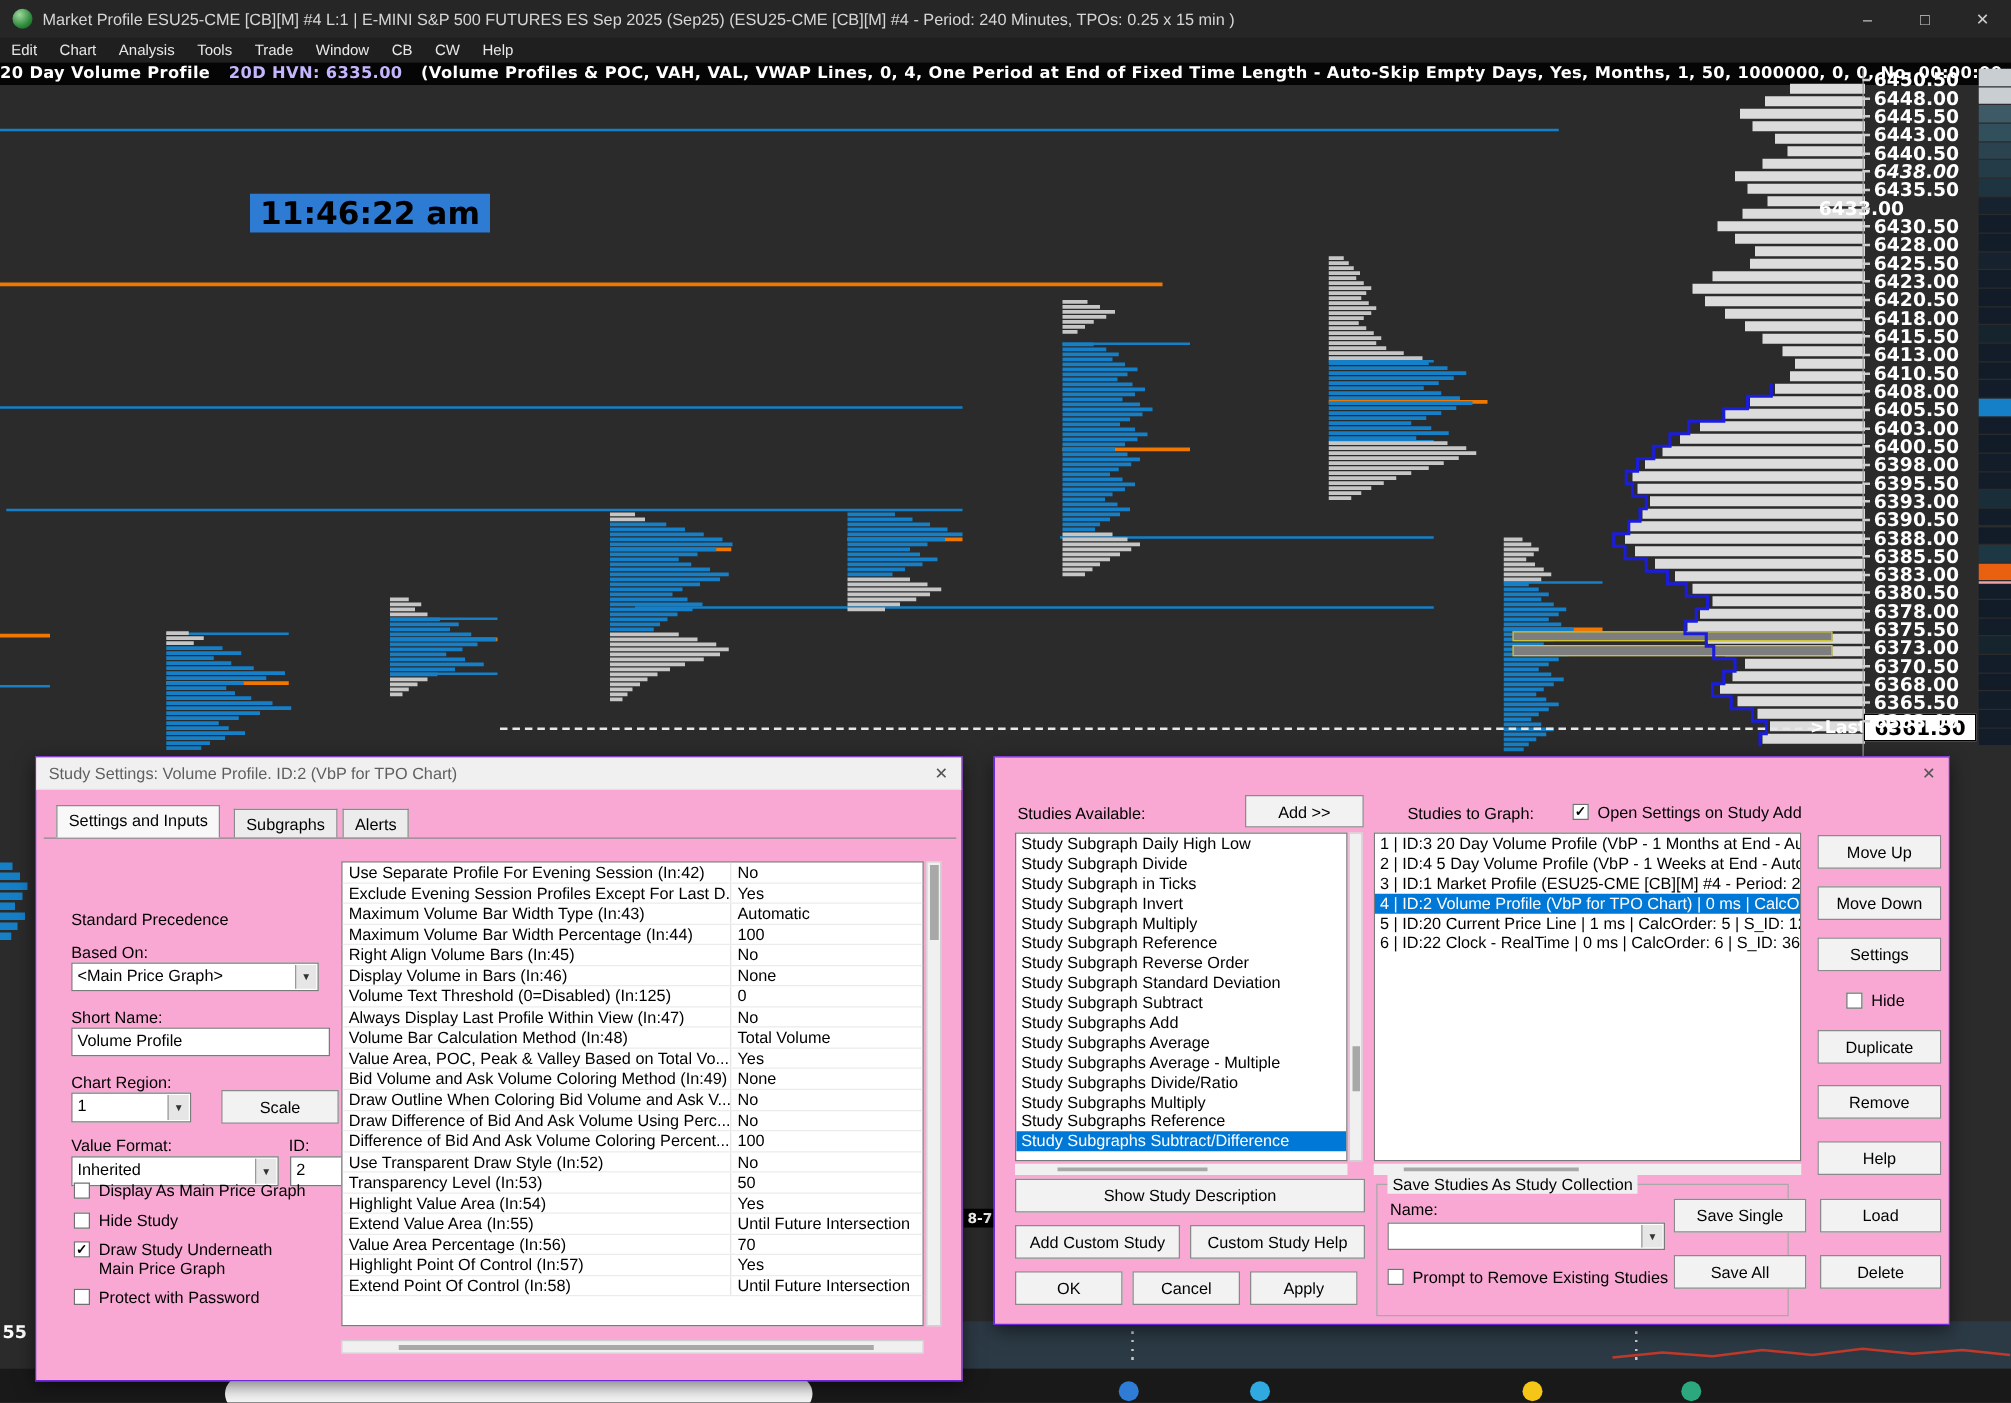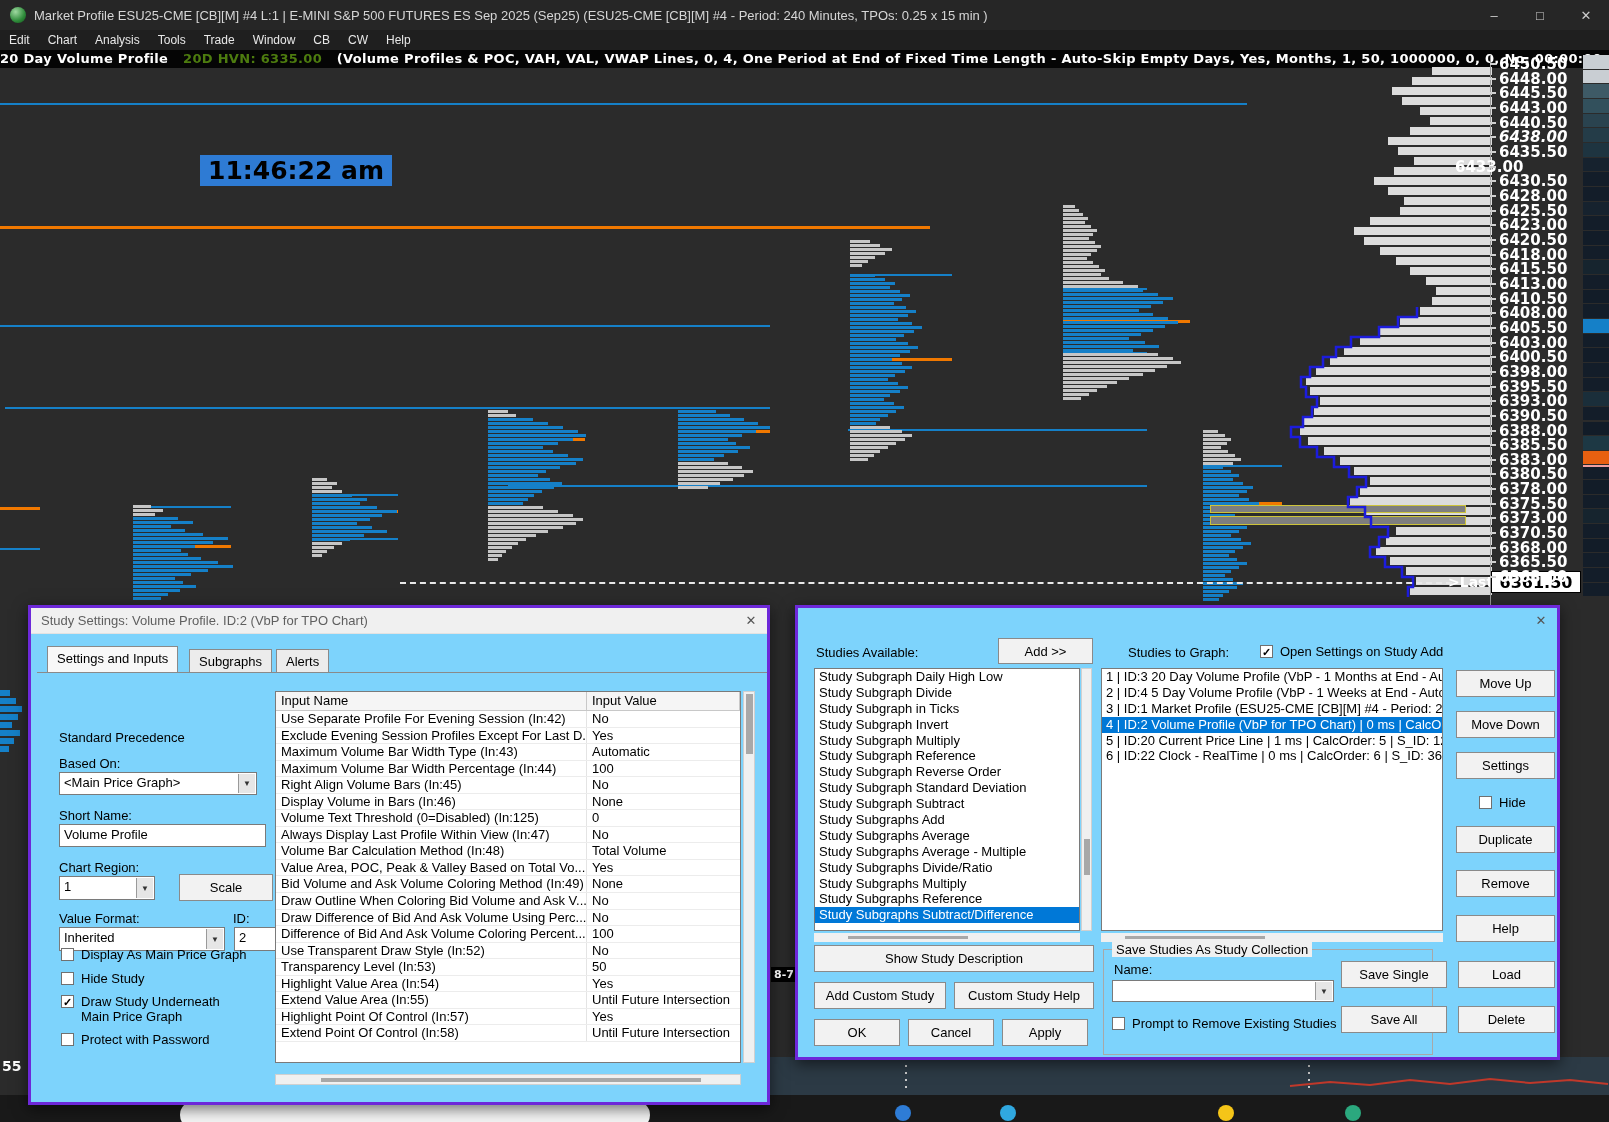--- a/index.html
+++ b/index.html
@@ -16,21 +16,21 @@
   .win-controls span { width:46px; height:30px; display:flex; align-items:center; justify-content:center;
     color:#cccccc; font-size:13px; }
   .menubar { position:absolute; left:0; top:30px; width:100%; height:20px; background:#1f1f1f;
     display:flex; align-items:center; }
   .menu-item { color:#e8e8e8; font-size:12px; padding:0 9px; height:20px; line-height:20px; }
 
   
   .chart-header { position:absolute; left:0; top:50px; width:100%; height:18px; background:#050505;
     color:#ffffff; font-weight:bold; font-size:13px; font-family:"DejaVu Sans", sans-serif;
     white-space:nowrap; overflow:hidden; line-height:18px; letter-spacing:0.3px; }
-  .chart-header .hvn { color:#4d7c0f; margin:0 10px; }
+  .chart-header .hvn { color:#c4b5fd; margin:0 10px; }
   #chart-area { position:absolute; left:0; top:68px; width:1490px; height:1027px; background:#2b2b2b; }
   #clock { position:absolute; font-family:"DejaVu Sans", sans-serif; font-weight:bold;
     font-size:25px; color:#000; padding:1px 8px; }
   .dashed-last { position:absolute; border-top:2px dashed #e8e8e8; height:0; }
   .last-label { position:absolute; color:#fff; font-weight:bold; font-size:14px;
     font-family:"DejaVu Sans", sans-serif; }
   .last-box { position:absolute; background:#ffffff; color:#000; font-weight:bold; font-size:16px;
     font-family:"DejaVu Sans", sans-serif; text-align:center; line-height:21px; border:1px solid #000; }
   #price-axis-line { position:absolute; left:1490px; top:55px; width:1px; height:550px; background:#999; }
   .price-label { position:absolute; color:#ffffff; font-family:"DejaVu Sans", sans-serif;
@@ -42,21 +42,21 @@
   .left-partial { position:absolute; color:#fff; font-weight:bold; font-size:14px;
     font-family:"DejaVu Sans", sans-serif; }
   #sub-chart { position:absolute; left:660px; top:1057px; width:949px; height:38px; background:#2c3a45; }
   .dotcol { position:absolute; width:2px; height:24px;
     background:repeating-linear-gradient(to bottom,#c9c9c9 0 2px, transparent 2px 7px); }
   #taskbar { position:absolute; left:0; top:1095px; width:1609px; height:27px; background:#191919; }
   .tb-pill { position:absolute; left:180px; top:6px; width:470px; height:28px; background:#f5f5f5; border-radius:14px; }
   .tb-icon { position:absolute; top:10px; width:16px; height:16px; border-radius:50%; }
 
   
-  .dialog { position:absolute; background:#7dd3fc; border:3px solid #6d28d9;
+  .dialog { position:absolute; background:#f9a8d4; border:1px solid #6d28d9;
     box-shadow:0 4px 14px rgba(0,0,0,0.55); font-size:13px; color:#000; }
   .dlg-title { position:absolute; left:0; top:0; right:0; height:26px; background:#f0f0f0;
     color:#5f5f5f; font-size:13px; line-height:26px; padding-left:10px; border-bottom:1px solid #e2e2e2; }
   .dlg-close { position:absolute; top:4px; width:20px; height:18px; text-align:center; color:#555;
     font-size:13px; line-height:18px; }
   .btn { position:absolute; background:#f2f2f2; border:1px solid #8a8a8a; text-align:center;
     font-size:13px; color:#000; display:flex; align-items:center; justify-content:center; }
   .tab { position:absolute; border:1px solid #8a8a8a; border-bottom:none; background:#ececec;
     padding:4px 9px 3px; font-size:13px; }
   .tab.active { background:#f8f8f8; z-index:2; padding-bottom:6px; top:38px !important; }
@@ -649,24 +649,20 @@
           <span style="white-space: pre-line;">Draw Study Underneath
 Main Price Graph</span>
         </div>
         <div class="cb-row" style="left: 30px; top: 424px; width: 200px;">
           <span class="cb-box"></span>
           <span style="white-space: pre-line;">Protect with Password</span>
         </div>
       </div>
 
     <div class="itable" style="left:244px; top:83px; width:466px; height:372px;" id="input-table">
-        <div class="itable-header">
-          <div class="col-name">Input Name</div>
-          <div class="col-value">Input Value</div>
-        </div>
         <div class="itable-row">
           <div class="col-name">Use Separate Profile For Evening Session   (In:42)</div>
           <div class="col-value">No</div>
         </div>
         <div class="itable-row">
           <div class="col-name">Exclude Evening Session Profiles Except For Last D...</div>
           <div class="col-value">Yes</div>
         </div>
         <div class="itable-row">
           <div class="col-name">Maximum Volume Bar Width Type   (In:43)</div>
@@ -724,20 +720,24 @@
           <div class="col-name">Transparency Level   (In:53)</div>
           <div class="col-value">50</div>
         </div>
         <div class="itable-row">
           <div class="col-name">Highlight Value Area   (In:54)</div>
           <div class="col-value">Yes</div>
         </div>
         <div class="itable-row">
           <div class="col-name">Extend Value Area   (In:55)</div>
           <div class="col-value">Until Future Intersection</div>
+        </div>
+        <div class="itable-row">
+          <div class="col-name">Value Area Percentage   (In:56)</div>
+          <div class="col-value">70</div>
         </div>
         <div class="itable-row">
           <div class="col-name">Highlight Point Of Control   (In:57)</div>
           <div class="col-value">Yes</div>
         </div>
         <div class="itable-row">
           <div class="col-name">Extend Point Of Control   (In:58)</div>
           <div class="col-value">Until Future Intersection</div>
         </div>
       </div>

